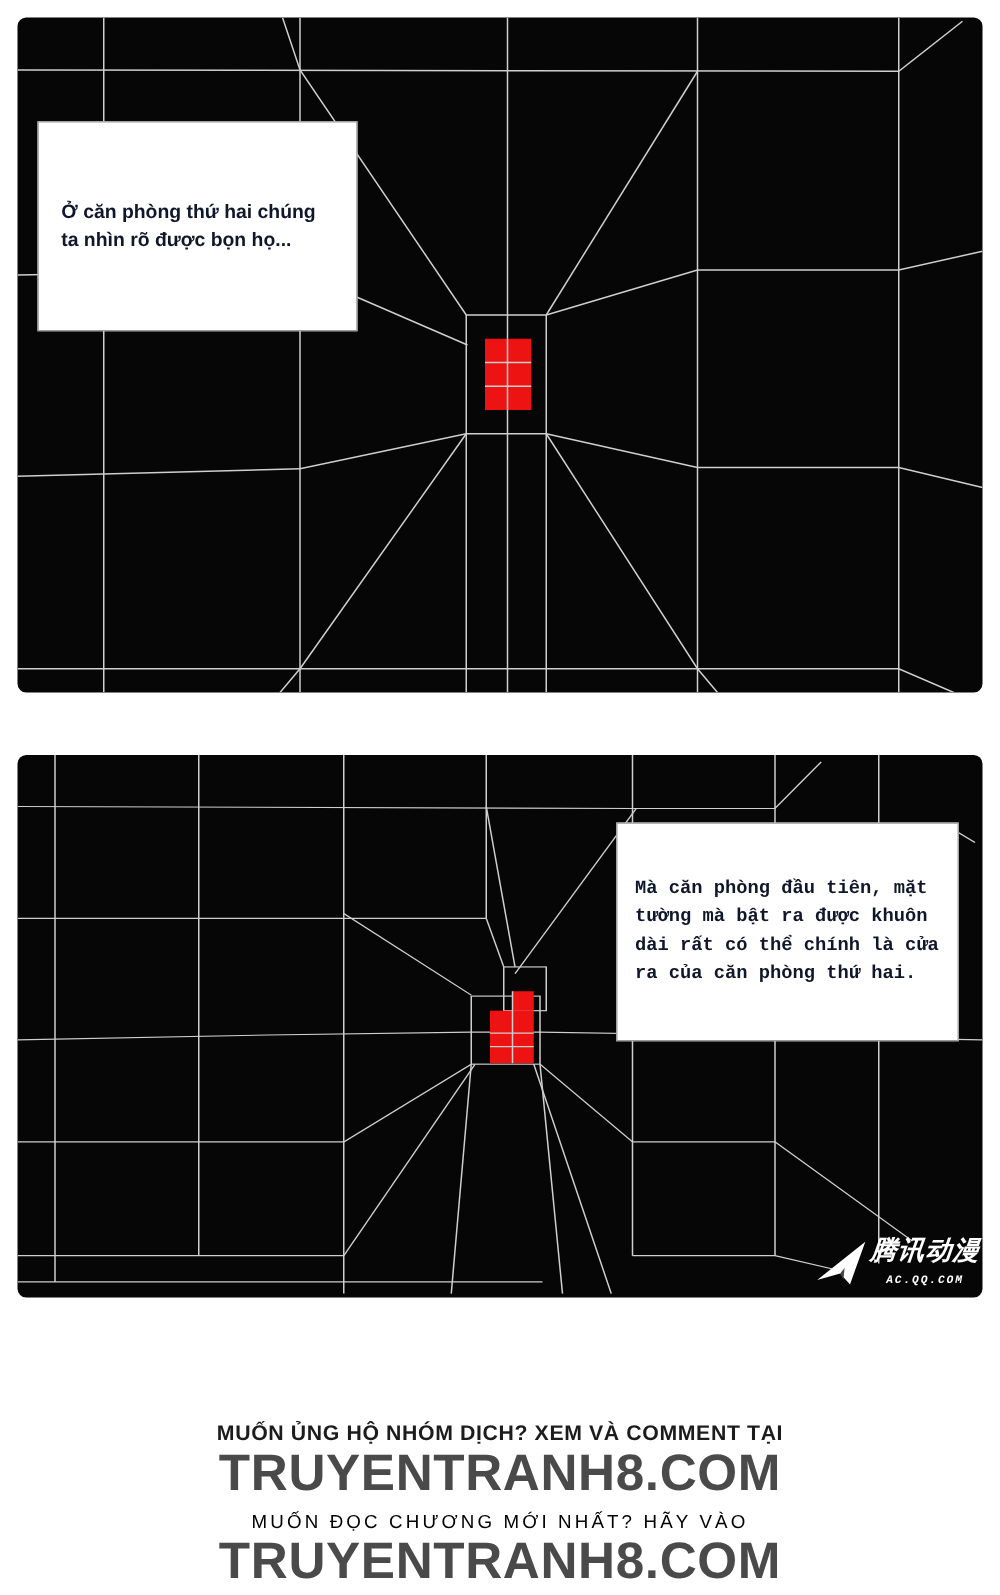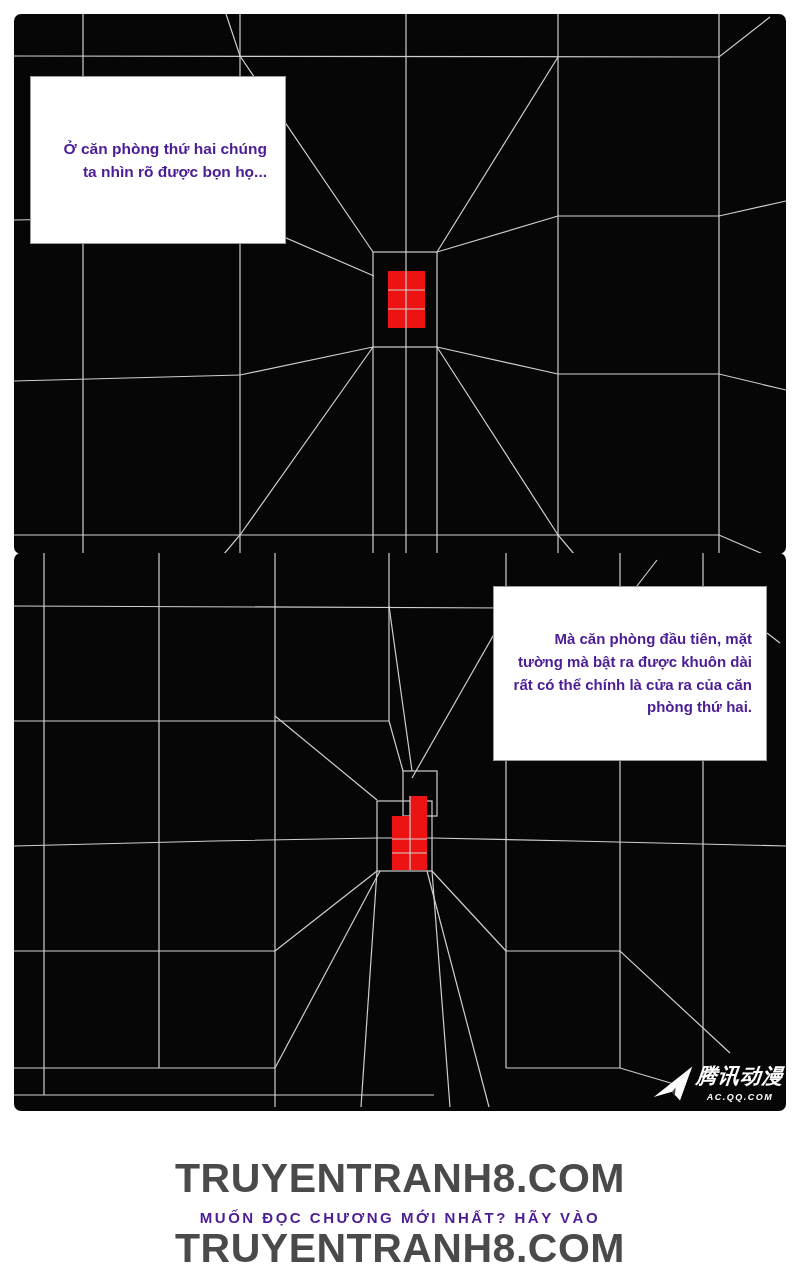--- a/index.html
+++ b/index.html
@@ -6,43 +6,43 @@
   .page{
     position:relative;width:800px;height:1276px;margin:0 auto;
     background:var(--page-bg,#ffffff);overflow:hidden;
     font-family:"Liberation Sans",sans-serif;
   }
   .panel{
     position:absolute;left:14px;width:772px;
     background:var(--panel-bg,#060606);border-radius:7px;overflow:hidden;
   }
   #panel1{top:14px;height:540px;}
-  #panel2{top:553px;height:558px;}
+  #panel2{top:604px;height:434px;font-family:Liberation Mono, monospace;}
   .wire{position:absolute;left:0;top:0;width:100%;height:100%;display:block;}
   .wl line,.wl polyline,.wl rect,.wl{stroke:var(--line,#cfcfcf);stroke-width:1.2;fill:none;}
   .red{fill:var(--door-red,#ee1313);stroke:none;}
   .bubble{
     position:absolute;background:#ffffff;border:1px solid var(--bubble-border,#9a9a9a);
-    display:flex;align-items:center;justify-content:center;text-align:right;
-    color:#4c1d95;font-weight:600;box-sizing:border-box;
+    display:flex;align-items:center;justify-content:center;text-align:left;
+    color:#0f172a;font-weight:600;box-sizing:border-box;margin-top:21px;
   }
   #bubble1{left:16px;top:62px;width:256px;height:168px;padding:14px 18px;font-size:15.5px;line-height:1.5;}
   #bubble2{left:479px;top:33px;width:274px;height:175px;padding:12px 14px;font-size:15px;line-height:1.52;}
   .watermark{
     position:absolute;right:2px;bottom:2px;width:132px;height:52px;
     display:flex;align-items:center;color:#ffffff;
   }
   .wm-plane{width:42px;height:40px;flex:0 0 auto;margin-right:2px;}
   .wm-texts{display:flex;flex-direction:column;align-items:center;line-height:1;}
   .wm-brand{font-size:21px;font-weight:bold;font-style:italic;letter-spacing:1px;transform:skewX(-6deg);white-space:nowrap;}
   .wm-site{font-size:9px;font-weight:bold;letter-spacing:1.5px;margin-top:7px;font-style:italic;}
   .footer-line{position:absolute;left:0;width:800px;text-align:center;white-space:nowrap;}
   #footer-support{top:1137px;font-size:17px;font-weight:bold;color:var(--footer-dark,#1c1c1c);letter-spacing:.5px;}
   #footer-site1{top:1155px;font-size:41px;font-weight:bold;color:var(--footer-gray,#4a4a4a);letter-spacing:.5px;}
-  #footer-latest{top:1209px;font-size:15px;font-weight:bold;color:#4c1d95;letter-spacing:2.5px;}
+  #footer-latest{top:1209px;font-size:15px;font-weight:normal;color:#000000;letter-spacing:2.5px;}
   #footer-site2{top:1225px;font-size:41px;font-weight:bold;color:var(--footer-gray,#4a4a4a);letter-spacing:.5px;}
 </style>
 </head>
 <body>
 
 <div class="page">
 
   <div class="panel" id="panel1">
     <svg class="wire" viewBox="0 0 772 540" preserveAspectRatio="none">
       <g class="wl">
@@ -145,17 +145,18 @@
         <path d="M23 32 L46 3 L27 27 Z" fill="#9a9a9a"></path>
         <path d="M23 32 L27 27 L26 38 Z" fill="#444444"></path>
       </svg>
       <div class="wm-texts">
         <span class="wm-brand">腾讯动漫</span>
         <span class="wm-site">AC.QQ.COM</span>
       </div>
     </div>
   </div>
 
+  <div class="footer-line" id="footer-support">MUỐN ỦNG HỘ NHÓM DỊCH? XEM VÀ COMMENT TẠI</div>
   <div class="footer-line" id="footer-site1">TRUYENTRANH8.COM</div>
   <div class="footer-line" id="footer-latest">MUỐN ĐỌC CHƯƠNG MỚI NHẤT? HÃY VÀO</div>
   <div class="footer-line" id="footer-site2">TRUYENTRANH8.COM</div>
 
 </div>
 
 </body></html>

